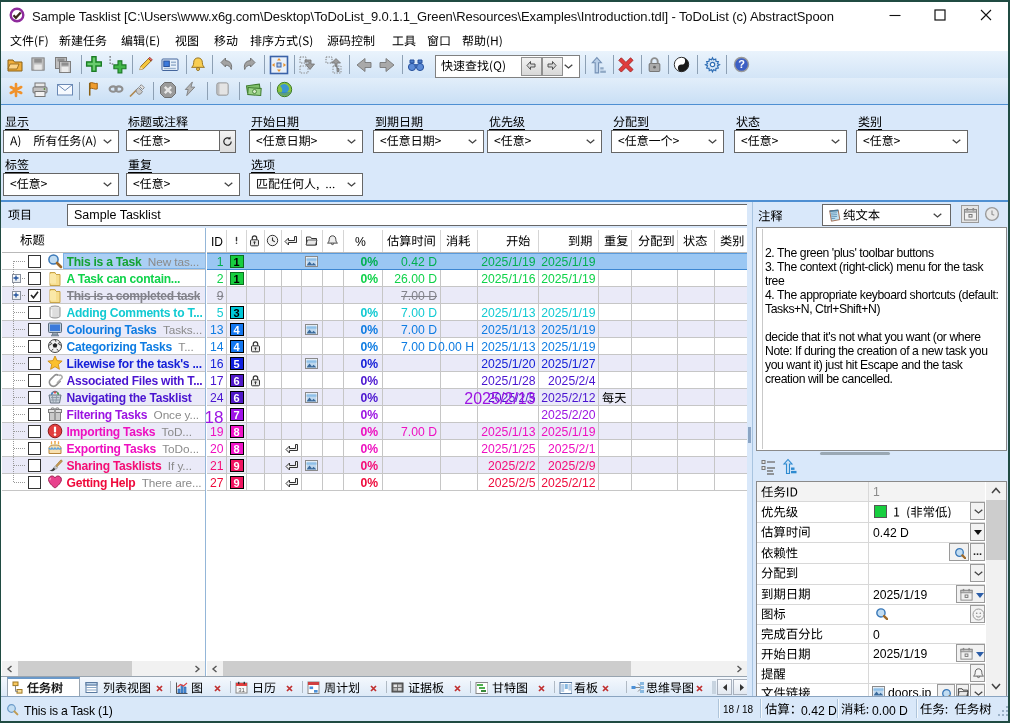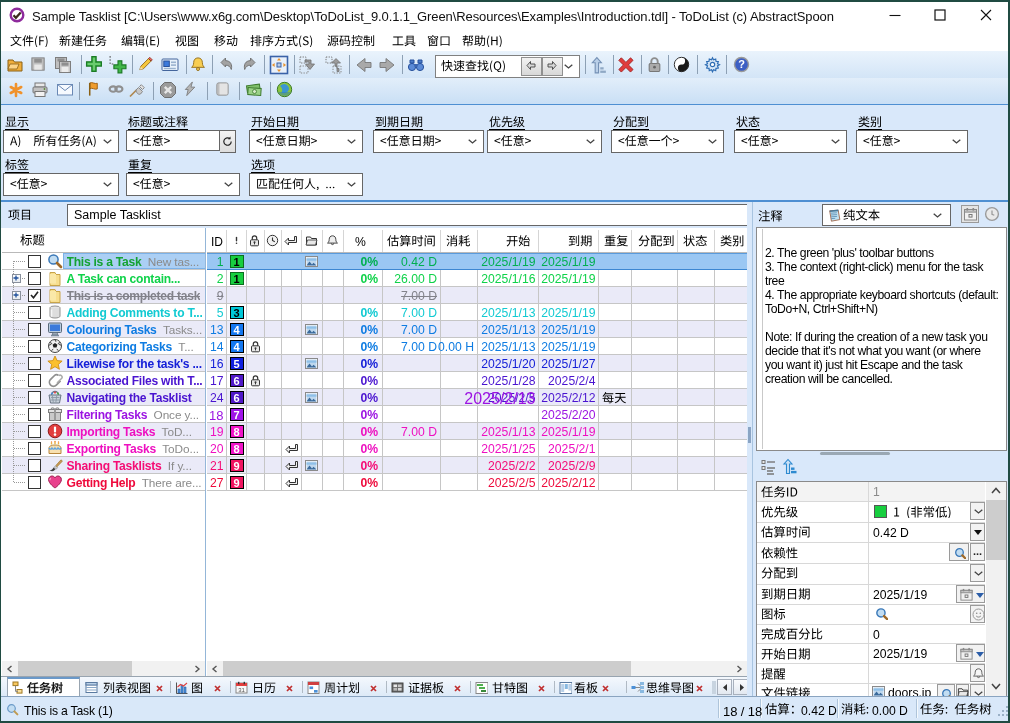--- a/index.html
+++ b/index.html
@@ -921,21 +921,21 @@
   </div>
 <div class="abs" style="left:14px;top:414px;width:12px;height:1px;background:repeating-linear-gradient(90deg,#999 0 1px,transparent 1px 2px)"></div>
 <div class="abs" style="left:28px;top:407.5px;width:13px;height:13px;background:#fff;border:1.5px solid #333;box-sizing:border-box"></div>
 <svg class="abs" style="left:47px;top:406px;" width="16" height="16" viewBox="0 0 16 16">
     <rect x="2.5" y="6" width="11" height="8.5" fill="#C9C9C9" stroke="#7E7E7E"></rect>
 <rect x="1.5" y="3.5" width="13" height="3" fill="#E0E0E0" stroke="#7E7E7E"></rect>
 <path d="M8 3.5v11" stroke="#9A9A9A" stroke-width="2"></path>
 <path d="M8 3.5C6 1 3.5 2 4.5 3.5M8 3.5c2-2.5 4.5-1.5 3.5 0" fill="none" stroke="#8E8E8E" stroke-width="1.2"></path>
   </svg>
 <div class="abs t" style="left:66.5px;top:408px;font-size:12.1px;color:#9C14E2;font-weight:bold;letter-spacing:-0.25px;max-width:138px;overflow:hidden">Filtering Tasks<span style="font-weight:normal;color:#8A8A8A;font-size:11.8px;letter-spacing:-0.1px">&nbsp;&nbsp;Once y...</span></div>
-<div class="abs t" style="left:0px;top:408px;font-size:13px;color:#9C14E2;left:auto;right:786.5px;">18</div>
+<div class="abs t" style="left:0px;top:408px;font-size:17px;color:#9C14E2;left:auto;right:786.5px;">18</div>
 <div class="abs" style="left:229.5px;top:407.5px;width:14px;height:13px;background:#A014E8;border:1px solid #000;box-sizing:border-box">
     <div style="position:absolute;left:0;right:0;top:0px;text-align:center;font-size:11px;font-weight:bold;color:#fff;line-height:12px">7</div>
   </div>
 <div class="abs t" style="left:0px;top:408px;font-size:12.2px;color:#9C14E2;font-weight:bold;left:auto;right:632px;">0%</div>
 <div class="abs t" style="left:0px;top:389px;font-size:16px;color:#9C14E2;left:auto;right:474.5px;">2025/2/13</div>
 <div class="abs t" style="left:0px;top:408px;font-size:12.2px;color:#9C14E2;left:auto;right:414.5px;">2025/2/20</div>
 <div class="abs" style="left:14px;top:431px;width:12px;height:1px;background:repeating-linear-gradient(90deg,#999 0 1px,transparent 1px 2px)"></div>
 <div class="abs" style="left:28px;top:424.5px;width:13px;height:13px;background:#fff;border:1.5px solid #333;box-sizing:border-box"></div>
 <svg class="abs" style="left:47px;top:423px;" width="16" height="16" viewBox="0 0 16 16">
     <circle cx="8" cy="8" r="6.8" fill="#E23E3E" stroke="#8E1A1A"></circle>
@@ -1232,24 +1232,24 @@
 <path d="M7 4v3.2l2 .9" fill="none" stroke="#9A9A9A" stroke-width="1.1"></path>
   </svg>
 <div class="abs" style="left:756px;top:227px;width:251px;height:224px;background:#fff;border:1px solid #8A8A8A;box-sizing:border-box"></div>
 <div class="abs" style="left:761.5px;top:229px;width:1px;height:220px;background:#C9C9C9"></div>
 <div class="abs" style="left:765px;top:233.5px;width:242px;height:200px;font-size:12.2px;letter-spacing:-0.42px;line-height:13.9px;color:#000">
     <div style="height:13.9px"></div>
     <div style="white-space:nowrap">2. The green 'plus' toolbar buttons</div>
     <div style="white-space:nowrap">3. The context (right-click) menu for the task</div>
     <div style="white-space:nowrap">tree</div>
     <div style="white-space:nowrap">4. The appropriate keyboard shortcuts (default:</div>
-    <div style="white-space:nowrap">ToDo+N, Ctrl+Shift+N)</div>
+    <div style="white-space:nowrap">Tasks+N, Ctrl+Shift+N)</div>
     <div style="height:13.9px"></div>
+    <div style="white-space:nowrap">decide that it's not what you want (or where</div>
     <div style="white-space:nowrap">Note: If during the creation of a new task you</div>
-    <div style="white-space:nowrap">decide that it's not what you want (or where</div>
     <div style="white-space:nowrap">you want it) just hit Escape and the task</div>
     <div style="white-space:nowrap">creation will be cancelled.</div>
   </div>
 <div class="abs" style="left:820px;top:451.5px;width:70px;height:3px;background:#9AA8B4;border-radius:2px"></div>
 <svg class="abs" style="left:760.5px;top:459px;" width="15" height="16" viewBox="0 0 15 16">
     <rect x="1" y="1.5" width="3" height="3" fill="#E8E8E8" stroke="#777"></rect>
 <path d="M6 3h8" stroke="#777" stroke-width="1.4"></path>
 <rect x="1" y="7.5" width="3" height="3" fill="#E8E8E8" stroke="#777"></rect>
 <path d="M6 9h8M6 12h6M6 15h7" stroke="#777" stroke-width="1.4"></path>
   </svg>
@@ -1476,21 +1476,21 @@
 <div class="abs t" style="left:24px;top:703.5px;font-size:12.2px;color:#000;letter-spacing:-0.2px">This is a Task</div>
 <div class="abs t" style="left:98px;top:703.5px;font-size:12.2px;color:#000;">(1)</div>
 <div class="abs" style="left:718px;top:699px;width:1px;height:19px;background:#AEC4DA"></div>
 <div class="abs" style="left:719px;top:699px;width:1px;height:19px;background:#F4F9FD"></div>
 <div class="abs" style="left:760px;top:699px;width:1px;height:19px;background:#AEC4DA"></div>
 <div class="abs" style="left:761px;top:699px;width:1px;height:19px;background:#F4F9FD"></div>
 <div class="abs" style="left:836.5px;top:699px;width:1px;height:19px;background:#AEC4DA"></div>
 <div class="abs" style="left:837.5px;top:699px;width:1px;height:19px;background:#F4F9FD"></div>
 <div class="abs" style="left:916px;top:699px;width:1px;height:19px;background:#AEC4DA"></div>
 <div class="abs" style="left:917px;top:699px;width:1px;height:19px;background:#F4F9FD"></div>
-<div class="abs t" style="left:723px;top:704px;font-size:13px;color:#000;letter-spacing:-0.1px">18 / 18</div>
+<div class="abs t" style="left:723px;top:704px;font-size:10px;color:#000;letter-spacing:-0.1px">18 / 18</div>
 <div class="abs" style="left:765px;top:703px;line-height:0;">
     <svg class="ct" style="color:#000;" width="37.2" height="12.4" viewBox="0 -850 3000 1000">
       <use href="#g77" x="0"></use>
       <use href="#g78" x="1000"></use>
       <use href="#g120" x="2000"></use>
     </svg>
   </div>
 <div class="abs t" style="left:801px;top:703.5px;font-size:12.2px;color:#000;">0.42 D</div>
 <div class="abs" style="left:841px;top:703px;line-height:0;">
     <svg class="ct" style="color:#000;" width="28.2" height="12.4" viewBox="0 -850 2278 1000">

